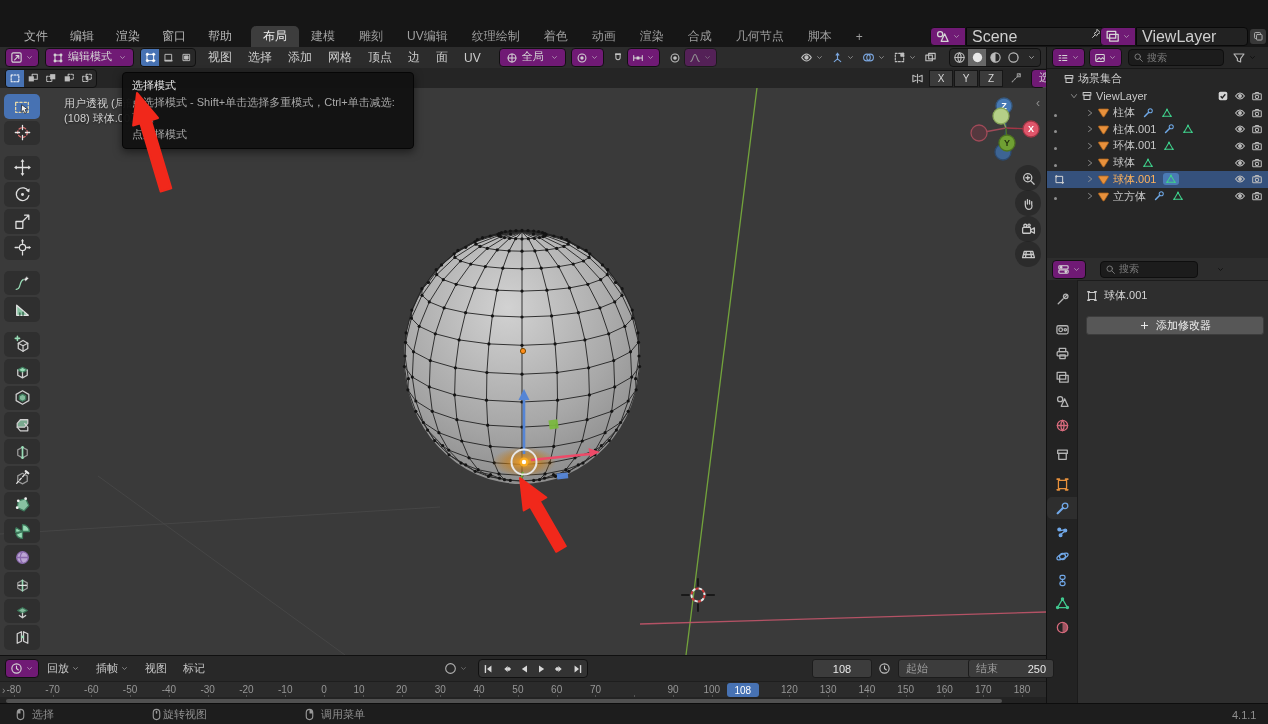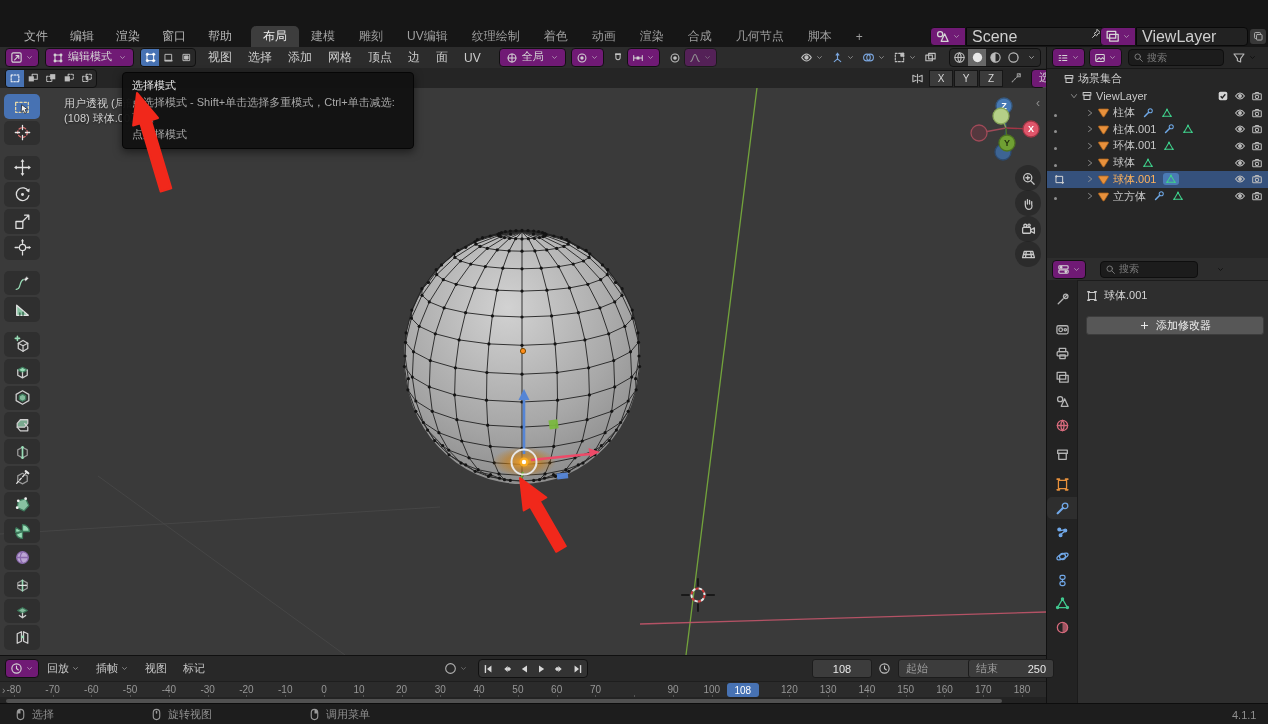--- a/index.html
+++ b/index.html
@@ -1569,21 +1569,21 @@
           </span>
           <span style="margin-left: 5px;">选择</span>
         </div>
         <div class="row">
           <span style="display: inline-flex; align-items: center; color: rgb(154, 154, 154);">
             <svg width="13" height="13" viewBox="0 0 14 14" fill="none" stroke="currentColor" stroke-width="1.2" stroke-linecap="round" stroke-linejoin="round">
               <rect x="3.5" y="1.5" width="7" height="11" rx="3.5"></rect>
               <rect x="6.2" y="3" width="1.6" height="3.2" rx="0.8" fill="currentColor" stroke="none"></rect>
             </svg>
           </span>
-          <span style="margin-left: 5px;">旋转视图</span>
+          <span style="">旋转视图</span>
         </div>
         <div class="row">
           <span style="display: inline-flex; align-items: center; color: rgb(154, 154, 154);">
             <svg width="13" height="13" viewBox="0 0 14 14" fill="none" stroke="currentColor" stroke-width="1.2" stroke-linecap="round" stroke-linejoin="round">
               <rect x="3.5" y="1.5" width="7" height="11" rx="3.5"></rect>
               <path d="M7 1.5a3.5 3.5 0 0 1 3.5 3.5V6H7z" fill="currentColor" stroke="none"></path>
             </svg>
           </span>
           <span style="margin-left: 5px;">调用菜单</span>
         </div>

